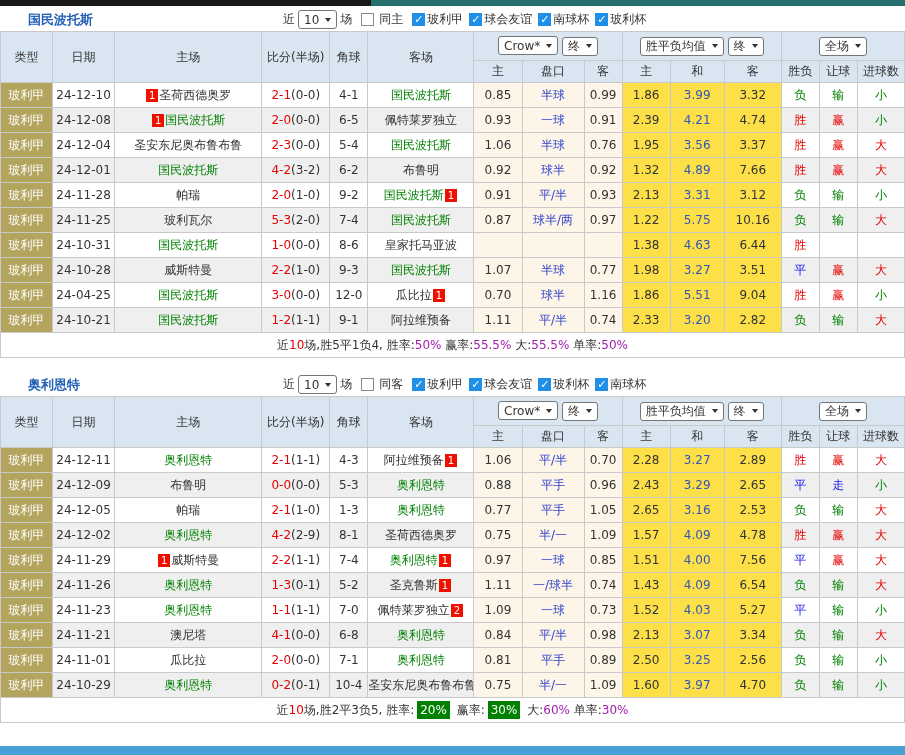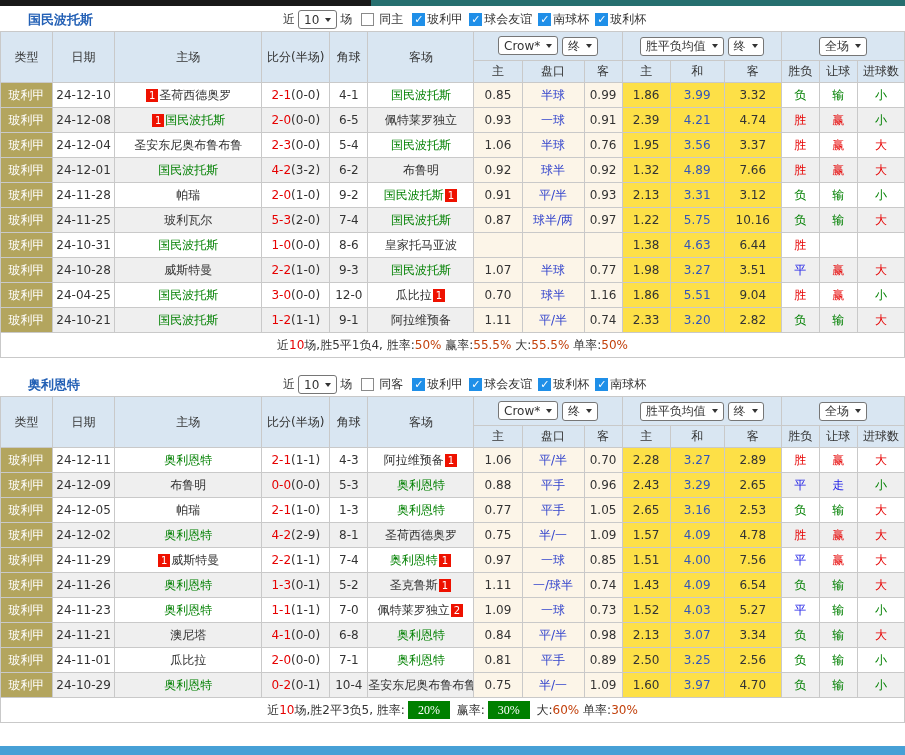--- a/index.html
+++ b/index.html
@@ -32,22 +32,22 @@
   .team-green { color:#008000; }
   .team-black { color:#333; }
   .badge { display:inline-block; background:#ee1100; color:#fff; font-size:10px; line-height:13px; padding:0 3px; margin:0 1px; }
   .hd { color:#3344cc;margin-top:10px; }
   .avgmid { color:#3355bb; }
   .r { color:#e60000; }
   .b { color:#1a1ae6; }
   .g { color:#008000; }
   .summary { height:25px; line-height:25px; text-align:center; border:1px solid #c9c9c9; border-top:none; background:#fff; }
   .summary .red { color:#e60000; }
-  .summary .blue { color:#c2410c; }
-  .summary .greenbox { background:#008000; color:#fff; padding:2px 10px; margin:0 3px;font-family:Liberation Serif, serif; }
+  .summary .blue { color:#a21caf; }
+  .summary .greenbox { background:#008000; color:#fff; padding:2px 3px; margin:0 3px; }
 </style>
 </head>
 <body>
 
 <div class="page">
   <div class="top-strip"></div>
 
   <div class="section">
     <div class="section-header">
       <span class="team-title">国民波托斯</span>

